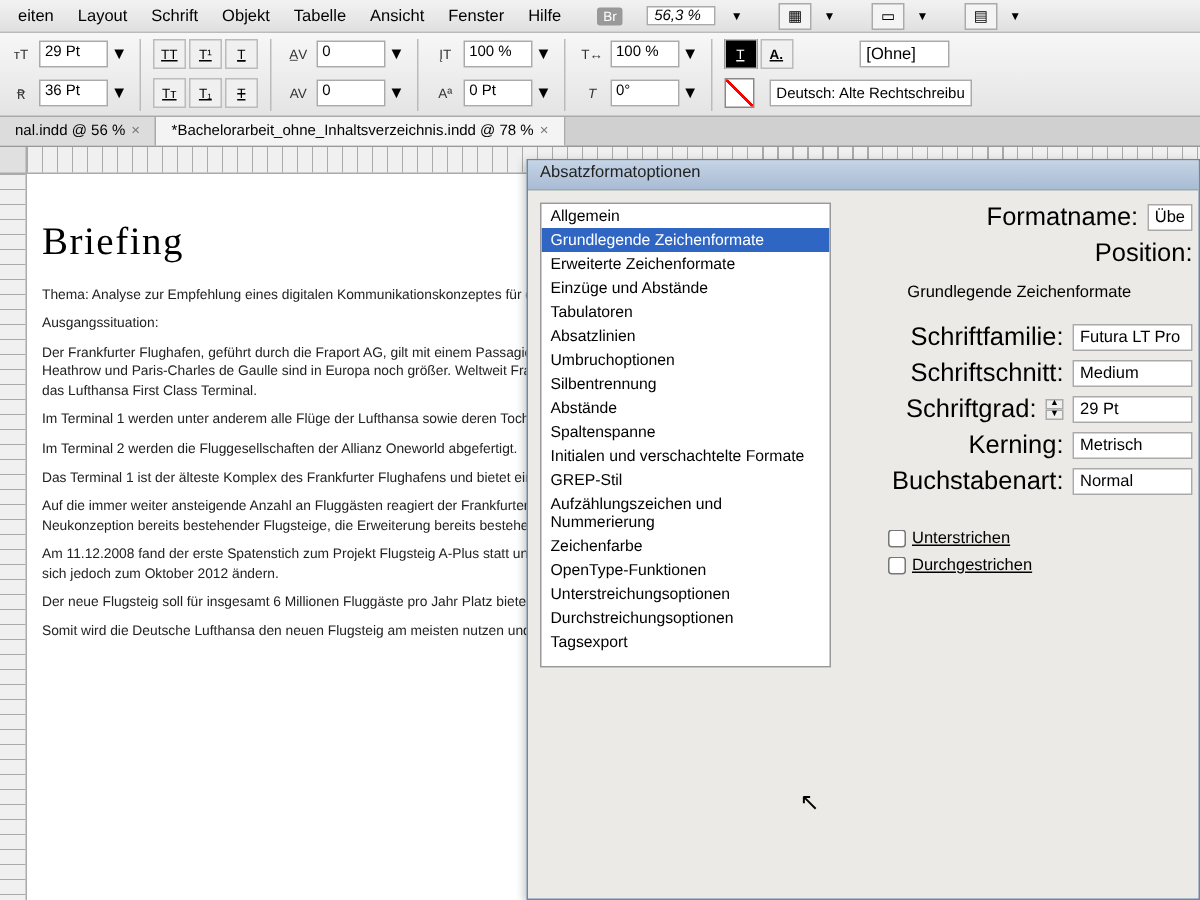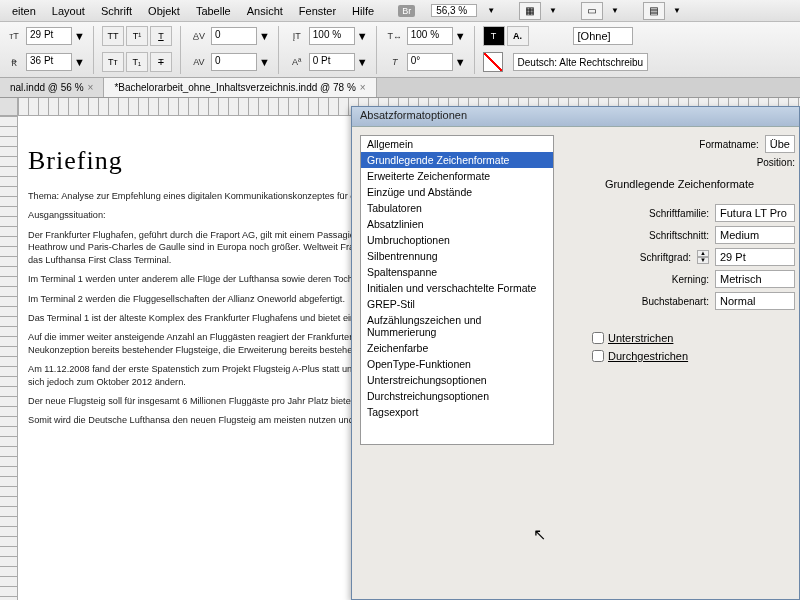--- a/index.html
+++ b/index.html
@@ -3,30 +3,30 @@
 <meta charset="utf-8">
 <style>
 * { box-sizing: border-box; margin: 0; padding: 0; font-family: "Segoe UI", Tahoma, sans-serif; }
 body { background: #e8e8e8; width: 800px; height: 600px; overflow: hidden; font-size: 11px; }
 
 .menubar { background: linear-gradient(#f2f2f2,#e0e0e0); height: 22px; display: flex; align-items: center; padding: 6px 4px; border-bottom: 1px solid #bbb; }
 .menubar span { padding: 0 8px; cursor: default; }
 .menubar .sep { flex: 0 0 12px; }
 .menubar .zoombox { display: flex; align-items: center; gap: 2px; }
 .menubar .br-badge { background:#999; color:#fff; padding:1px 4px; font-size:9px; border-radius:2px;text-align:center; }
-.menubar .zoom-val { background:#fff; border:1px solid #aaa; padding:0 4px; font-size:10px; width:46px; }
+.menubar .zoom-val { background:#fff; border:1px solid #aaa; padding:0 4px; font-size:10px; width:46px;font-style:italic; }
 .menubar .arr { font-size:8px; }
 .tool-icon { width:22px; height:18px; border:1px solid #aaa; background:#f4f4f4; display:inline-flex; align-items:center; justify-content:center; font-size:10px; }
 
 .ctrlbar { background: linear-gradient(#f7f7f7,#e4e4e4); height: 56px; border-bottom: 1px solid #aaa; display:flex; align-items:flex-start; padding:2px 4px; gap:6px; }
 .ctrl-col { display:flex; flex-direction:column; gap:2px; }
 .ctrl-row { display:flex; align-items:center; gap:2px; height:24px; }
 .ctrl-input { background:#fff; border:1px solid #aaa; padding:1px 3px; font-size:10px; width:46px; height:18px; }
 .ctrl-ic { width:20px; height:20px; border:1px solid transparent; display:inline-flex; align-items:center; justify-content:center; font-size:9px; color:#333; }
-.ctrl-btn { width:22px; height:20px; border:1px solid #bbb; background:#f0f0f0; display:inline-flex; align-items:center; justify-content:center; font-size:9px; }
+.ctrl-btn { width:22px; height:20px; border:1px solid #bbb; background:#f0f0f0; display:inline-flex; align-items:center; justify-content:center; font-size:9px;text-decoration:underline; }
 .vsep { width:1px; background:#bbb; height:48px; margin:2px 2px; }
 .ohne-box { display:flex; align-items:center; gap:3px; background:#fff; border:1px solid #aaa; padding:0 4px; height:18px; min-width:60px;margin-left:42px; }
 .swatch-none { width:20px; height:20px; border:1px solid #888; background:#fff; position:relative; }
 .swatch-none::after { content:""; position:absolute; left:0; top:0; right:0; bottom:0; background:linear-gradient(to top right, transparent 46%, red 46%, red 54%, transparent 54%); }
 .lang-box { background:#fff; border:1px solid #aaa; padding:1px 4px; font-size:10px; height:18px; display:flex; align-items:center; min-width:130px; }
 
 .tabbar { background:#d0d0d0; height:20px; display:flex; border-bottom:1px solid #999; }
 .tab { padding:2px 10px; font-size:10px; border-right:1px solid #aaa; display:flex; align-items:center; gap:4px; background:#dcdcdc; }
 .tab.active { background:#f4f4f4; }
 .tab .x { font-size:10px; color:#777; }
@@ -42,21 +42,21 @@
 
 .dialog { position:absolute; top:106px; left:351px; width:449px; height:494px; background:#eceae6; border:1px solid #6b87a8; box-shadow: -2px 2px 6px rgba(0,0,0,0.25); }
 .dlg-title { background:linear-gradient(#c5d4e6,#a9bcd4); height:20px; padding:2px 8px; font-size:11px; color:#222; border-bottom:1px solid #9aa; }
 .dlg-body { display:flex; height:calc(100% - 20px); }
 .dlg-list-wrap { width:210px; padding:8px; }
 .dlg-list { border:1px solid #999; background:#fff; height:310px; overflow-y:auto; font-size:10.5px; position:relative; }
 .dlg-list-item { padding:2px 6px; cursor:default; }
 .dlg-list-item.sel { background:#2f66c4; color:#fff; }
 .dlg-right { flex:1; padding:8px 4px 8px 2px; }
 .dlg-field { display:flex; align-items:center; justify-content:flex-end; gap:6px; margin-bottom:4px; }
-.dlg-label { text-align:left; font-size:10px; }
+.dlg-label { text-align:left; font-size:17px; }
 .dlg-val { background:#fff; border:1px solid #aaa; padding:1px 4px; font-size:11px; min-width:80px; height:18px; display:flex; align-items:center; }
 .dlg-section-title { text-align:center; font-size:11px; margin:10px 0 14px; }
 .dlg-chk { display:flex; align-items:center; gap:4px; margin-left:28px; margin-bottom:6px; font-size:11px;text-decoration:underline; }
 .dlg-chk input { width:12px; height:12px; }
 .stepper { display:flex; flex-direction:column; }
 .stepper span { font-size:6px; line-height:5px; border:1px solid #aaa; background:#f0f0f0; width:12px; text-align:center; }
 
 .cursor { position:absolute; left:533px; top:525px; font-size:16px; color:#000; pointer-events:none; }
 </style>
 </head>
@@ -219,20 +219,21 @@
     <div class="dlg-list-wrap">
       <div class="dlg-list" id="catlist">
           <div class="dlg-list-item">Allgemein</div>
           <div class="dlg-list-item sel">Grundlegende Zeichenformate</div>
           <div class="dlg-list-item">Erweiterte Zeichenformate</div>
           <div class="dlg-list-item">Einzüge und Abstände</div>
           <div class="dlg-list-item">Tabulatoren</div>
           <div class="dlg-list-item">Absatzlinien</div>
           <div class="dlg-list-item">Umbruchoptionen</div>
           <div class="dlg-list-item">Silbentrennung</div>
+          <div class="dlg-list-item">Abstände</div>
           <div class="dlg-list-item">Spaltenspanne</div>
           <div class="dlg-list-item">Initialen und verschachtelte Formate</div>
           <div class="dlg-list-item">GREP-Stil</div>
           <div class="dlg-list-item">Aufzählungszeichen und Nummerierung</div>
           <div class="dlg-list-item">Zeichenfarbe</div>
           <div class="dlg-list-item">OpenType-Funktionen</div>
           <div class="dlg-list-item">Unterstreichungsoptionen</div>
           <div class="dlg-list-item">Durchstreichungsoptionen</div>
           <div class="dlg-list-item">Tagsexport</div>
         </div>

